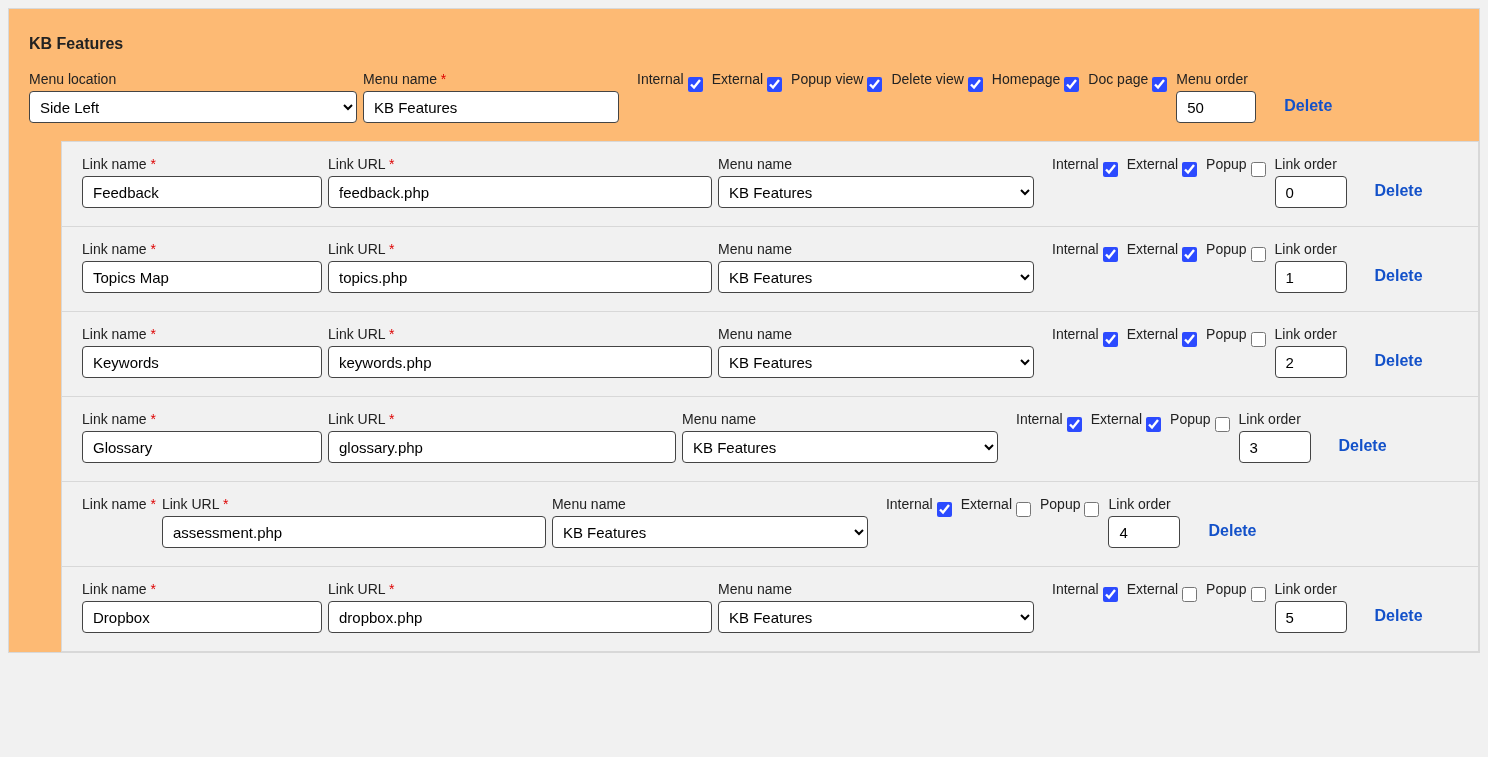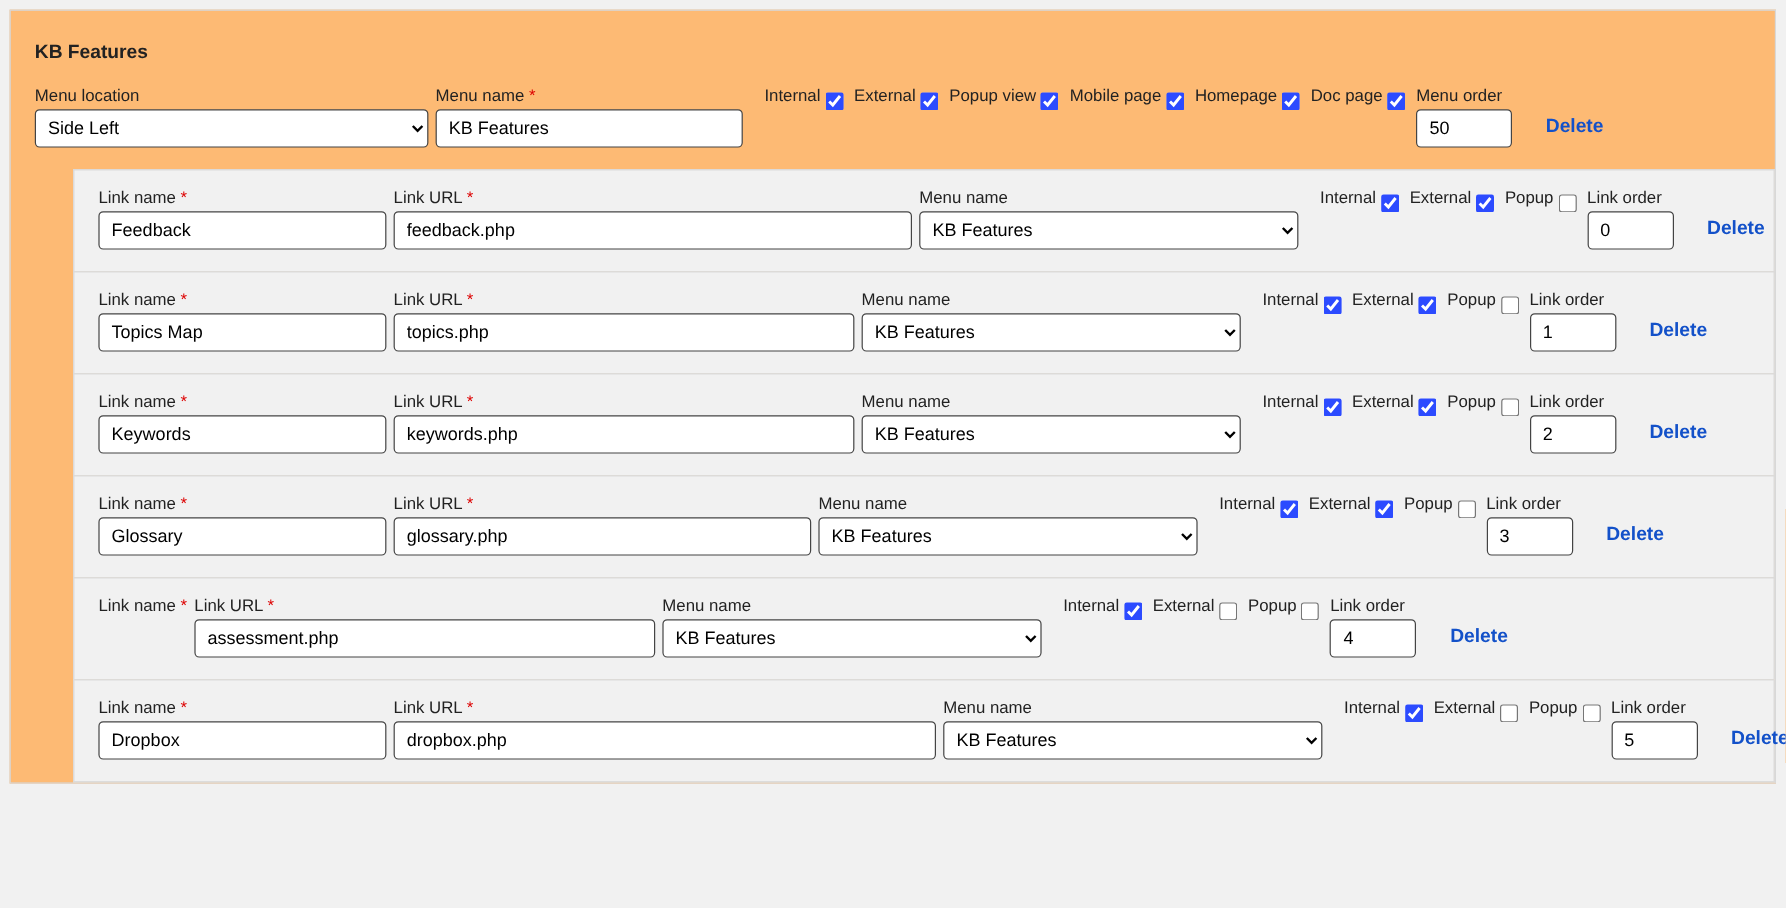--- a/index.html
+++ b/index.html
@@ -123,21 +123,21 @@
         <span class="field-label">External</span>
         <input type="checkbox" checked="" style="">
       </div>
 
       <div class="check-col">
         <span class="field-label">Popup view</span>
         <input type="checkbox" checked="" style="">
       </div>
 
       <div class="check-col">
-        <span class="field-label">Mobile page</span>
+        <span class="field-label">Delete view</span>
         <input type="checkbox" checked="" style="">
       </div>
 
       <div class="check-col">
         <span class="field-label">Homepage</span>
         <input type="checkbox" checked="" style="">
       </div>
 
       <div class="check-col">
         <span class="field-label">Doc page</span>
@@ -155,21 +155,21 @@
   </div>
 
   <div class="link-rows" id="link-rows">
       <div class="link-row">
         <div class="field">
           <span class="field-label"><span>Link name</span> <span class="req">*</span></span>
           <input type="text" style="width: 240px;" value="Feedback">
         </div>
         <div class="field">
           <span class="field-label"><span>Link URL</span> <span class="req">*</span></span>
-          <input type="text" style="width: 432px;" value="feedback.php">
+          <input type="text" style="width: 384px;" value="feedback.php">
         </div>
         <div class="field">
           <span class="field-label">Menu name</span>
           <select style="width:316px"><option>KB Features</option></select>
         </div>
         <div class="spacer" style="width:6px"></div>
         <div class="check-col">
           <span class="field-label">Internal</span>
           <input type="checkbox" checked="" style="">
         </div>
@@ -314,21 +314,21 @@
         </div>
         <a href="#" class="delete-link">Delete</a>
       </div>
       <div class="link-row">
         <div class="field">
           <span class="field-label"><span>Link name</span> <span class="req">*</span></span>
           <input type="text" style="width: 240px;" value="Dropbox">
         </div>
         <div class="field">
           <span class="field-label"><span>Link URL</span> <span class="req">*</span></span>
-          <input type="text" style="width: 452px;" value="dropbox.php">
+          <input type="text" style="width: 384px;" value="dropbox.php">
         </div>
         <div class="field">
           <span class="field-label">Menu name</span>
           <select style="width:316px"><option>KB Features</option></select>
         </div>
         <div class="spacer" style="width:6px"></div>
         <div class="check-col">
           <span class="field-label">Internal</span>
           <input type="checkbox" checked="" style="">
         </div>

